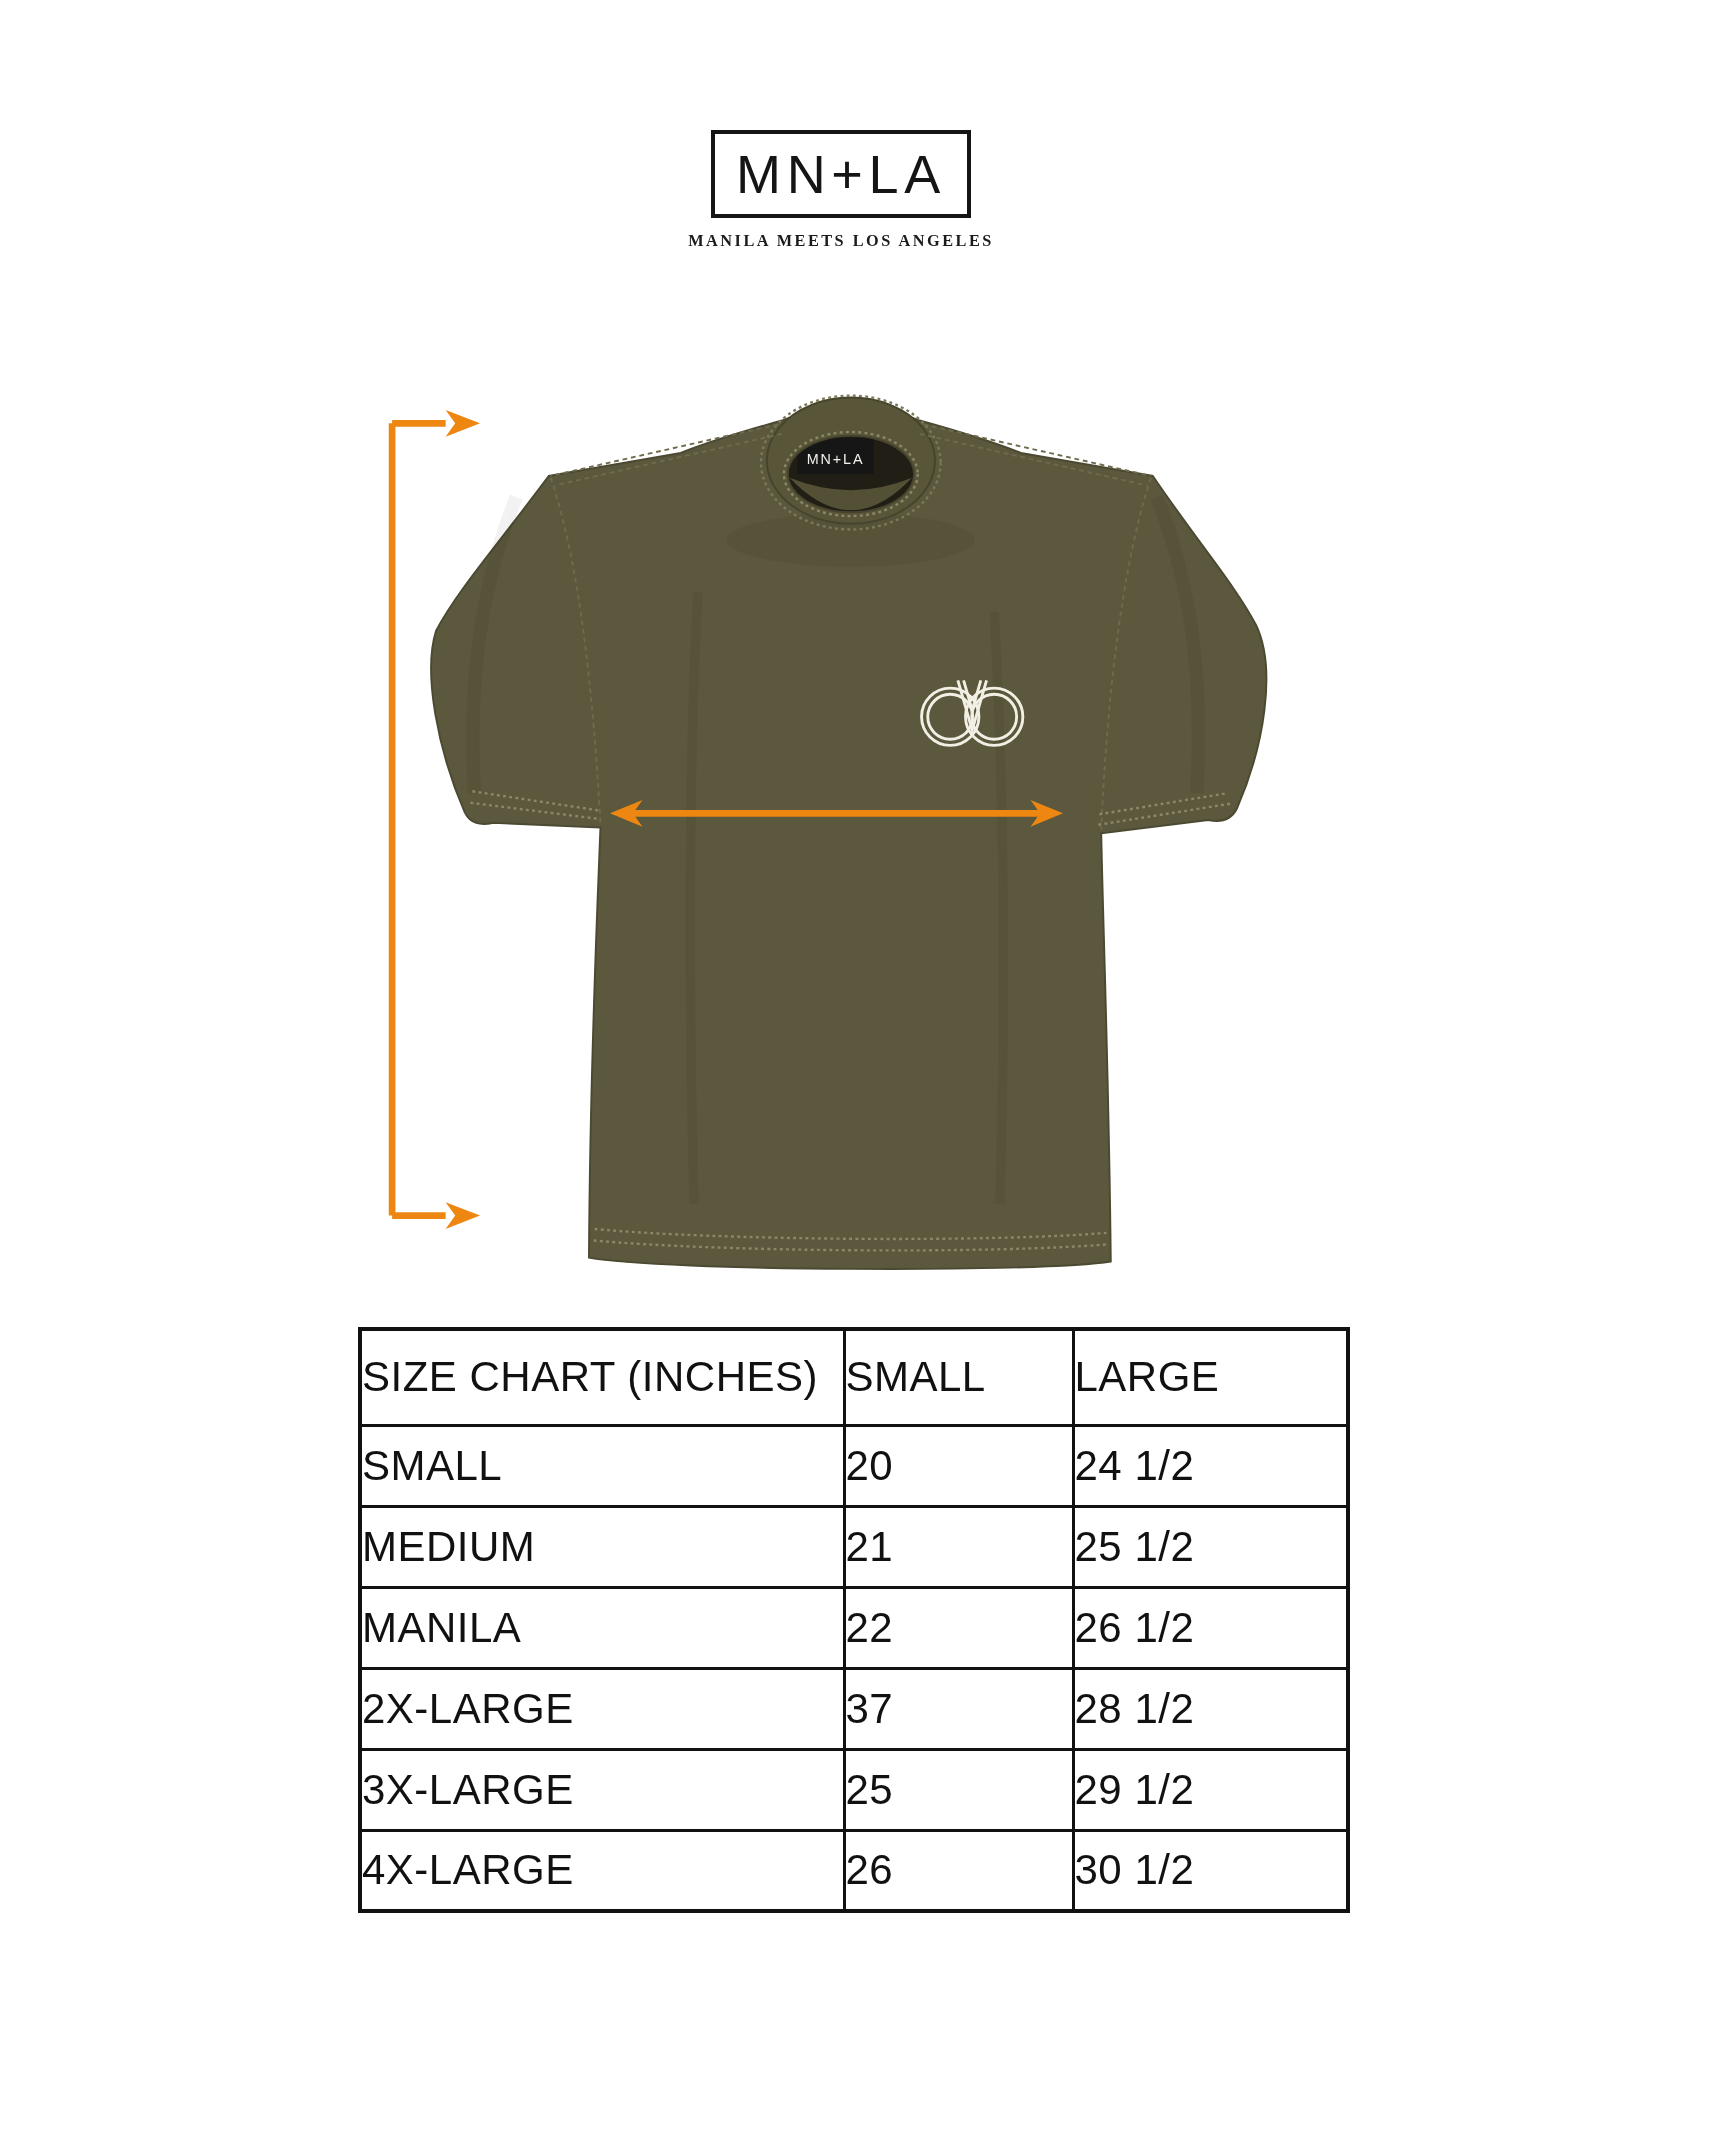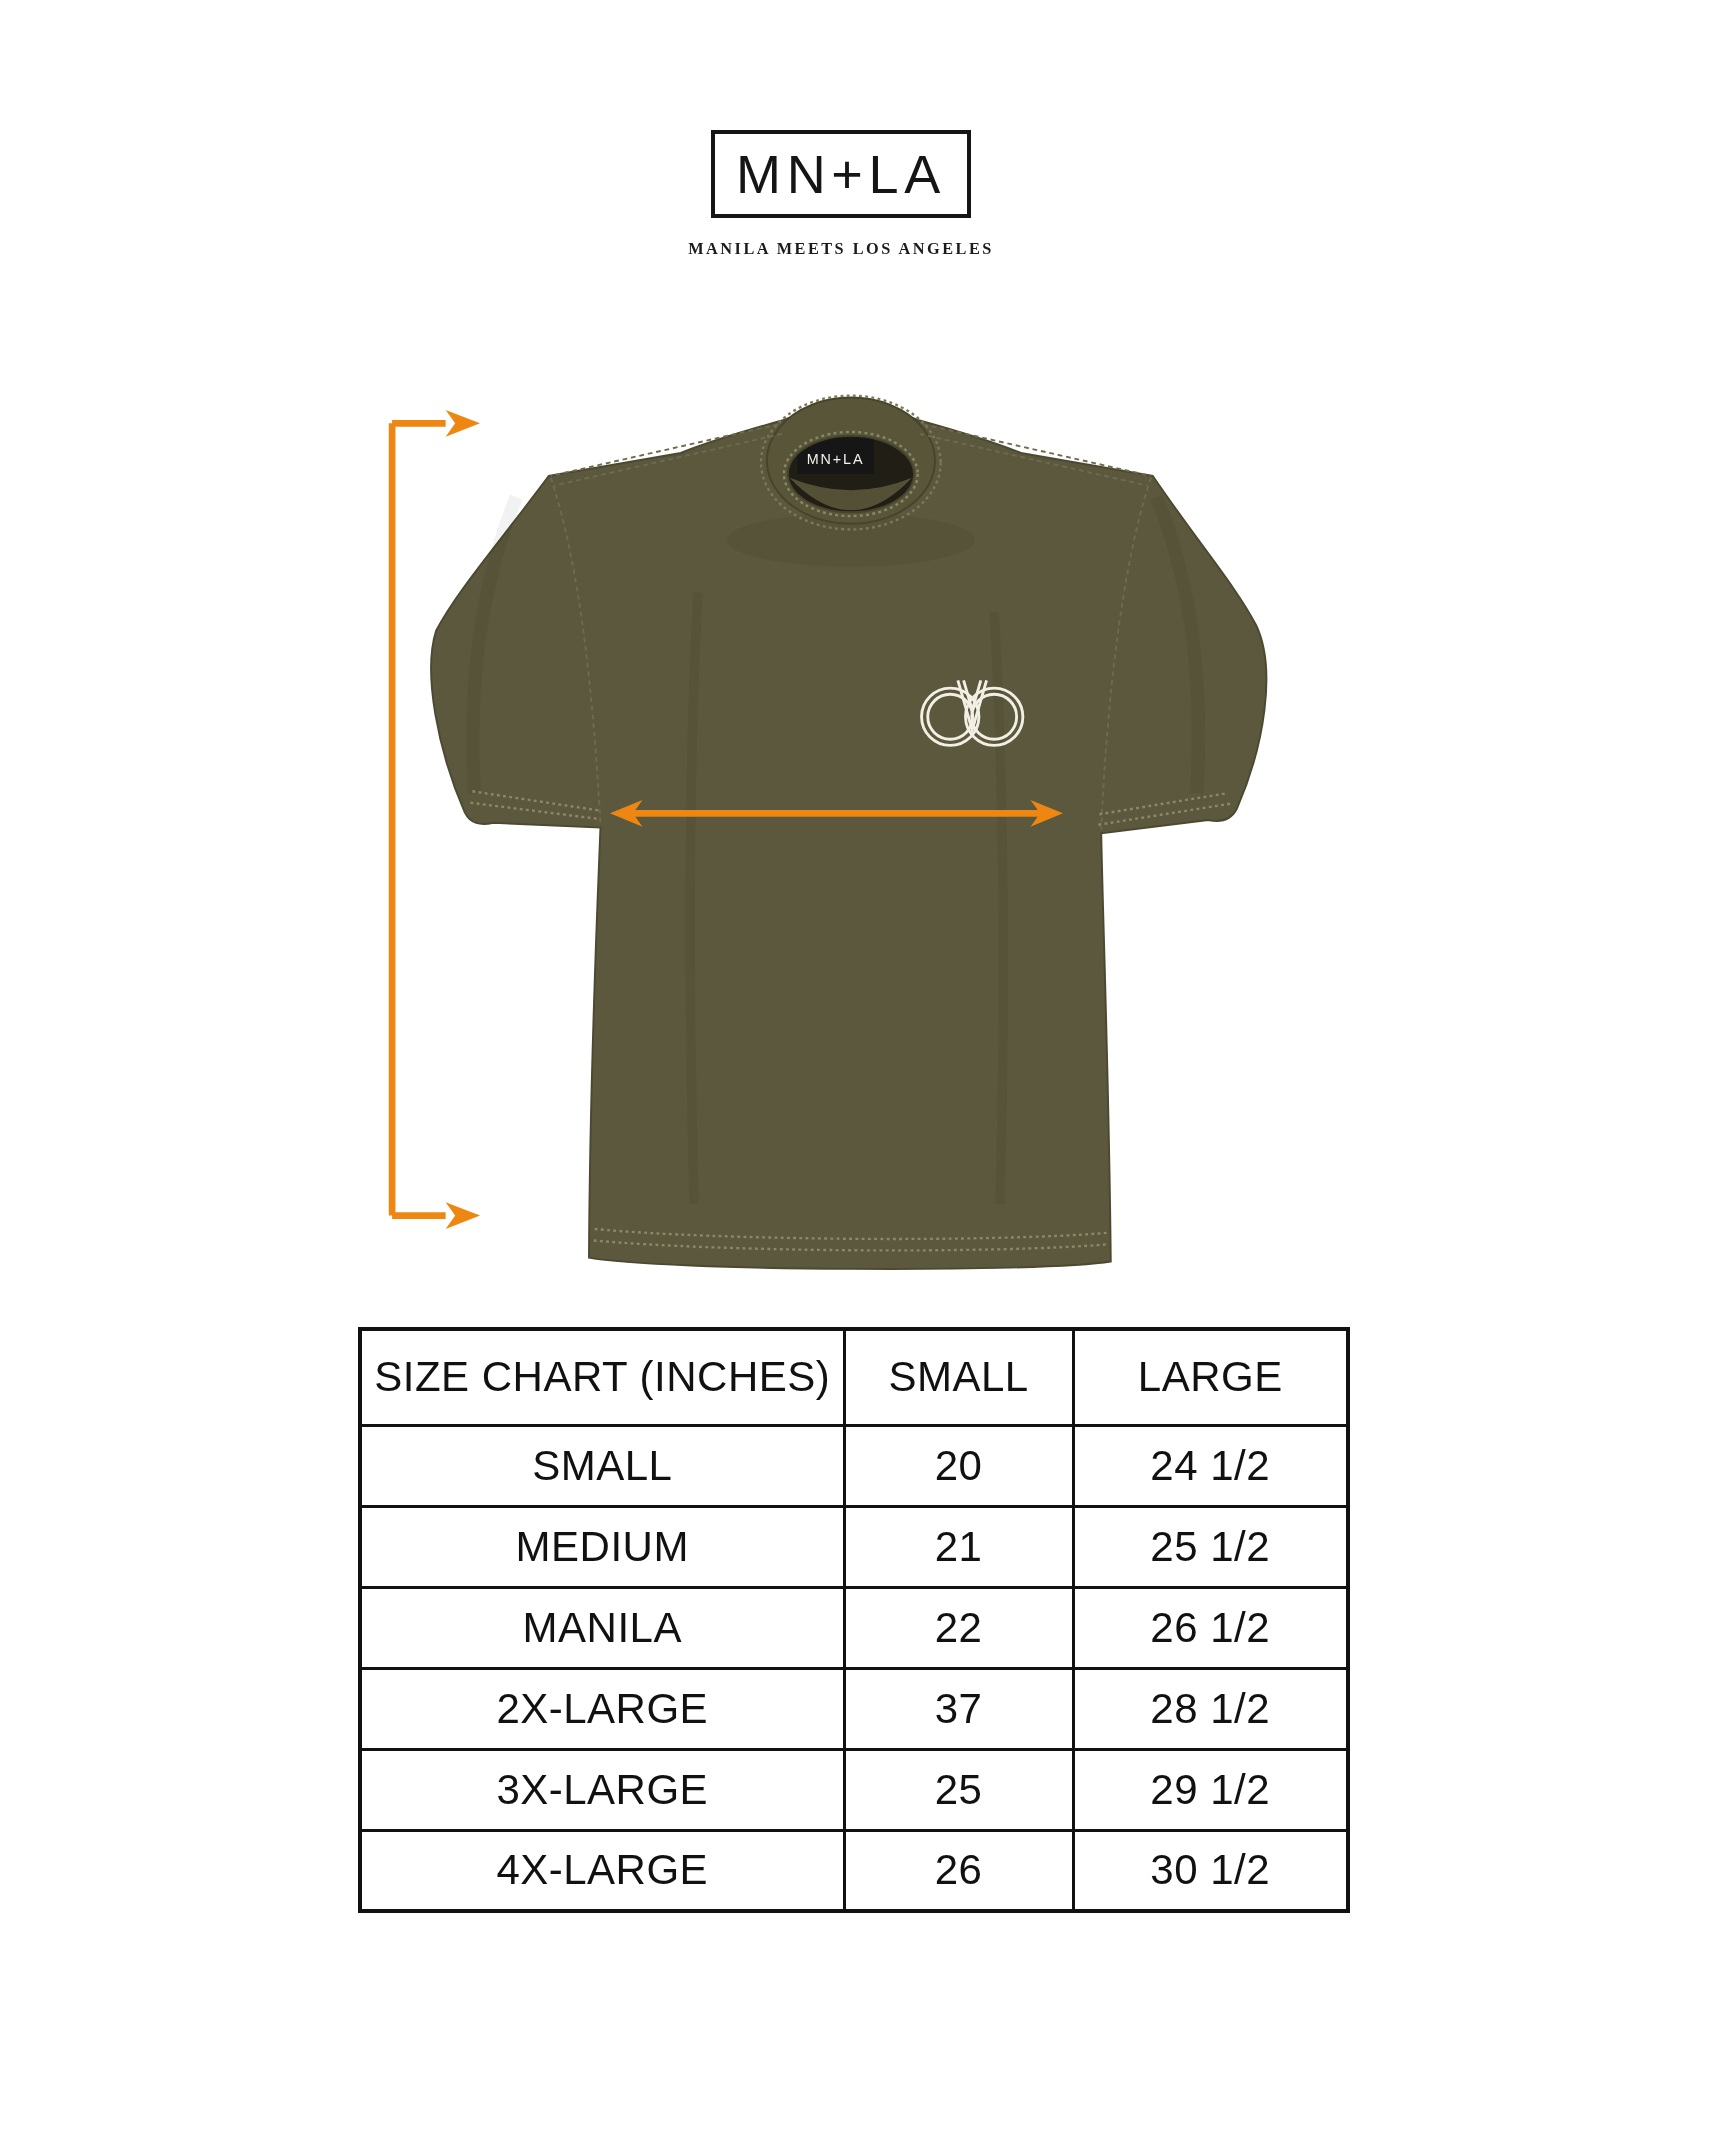--- a/index.html
+++ b/index.html
@@ -13,35 +13,35 @@
   .logo-wrap{
     position:absolute;left:554px;top:130px;width:574px;
     display:flex;flex-direction:column;align-items:center;
   }
   .logo-box{
     box-sizing:border-box;border:4.8px solid #151515;width:260px;height:88px;
     display:flex;align-items:center;justify-content:center;
     font-size:54px;letter-spacing:5.7px;font-weight:400;white-space:nowrap;
   }
   .tagline{
-    margin-top:21px;font-family:"Liberation Serif",serif;font-weight:700;
+    margin-top:13px;font-family:"Liberation Serif",serif;font-weight:700;
     font-size:16.3px;letter-spacing:2.5px;white-space:nowrap;color:#1b1b1b;
   }
 
   
   .diagram{position:absolute;left:373px;top:382px;width:927px;height:918px;}
 
   
   .size-table{
     position:absolute;left:358px;top:1327px;width:988px;
     border-collapse:collapse;table-layout:fixed;background:#fff;color:#111;
     border:4.8px solid #111;
   }
   .size-table th,.size-table td{
-    border:3.8px solid #111;text-align:center;vertical-align:middle;
+    border:3.8px solid #111;text-align:left;vertical-align:middle;
     font-weight:400;font-size:42px;padding:0;letter-spacing:0.5px;
     font-family:"Liberation Sans",sans-serif;
   }
   .size-table thead tr{height:96px;}
   .size-table tbody tr{height:81px;margin-top:48px;}
   .col-size{width:484px;}
   .col-width{width:229px;}
   .col-length{width:275px;}
 </style>
 </head>

